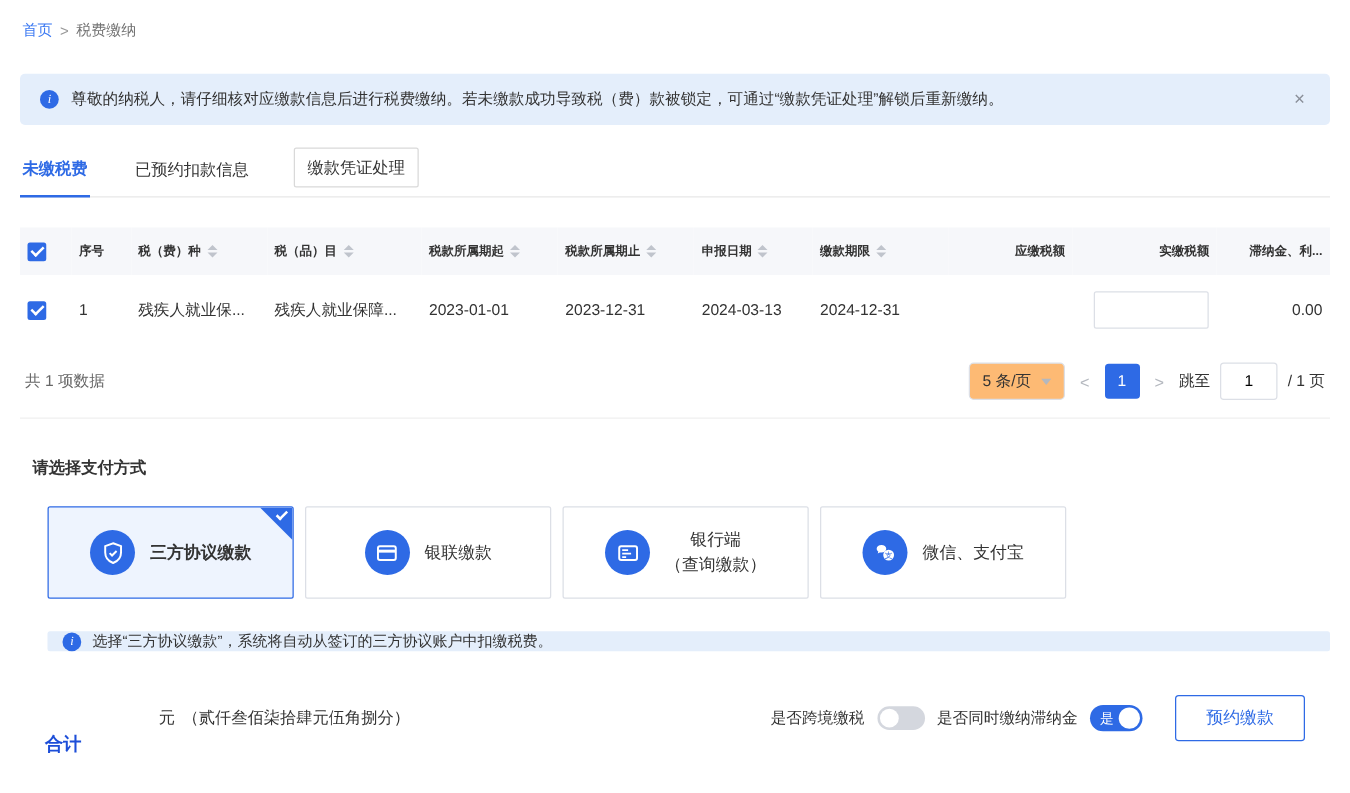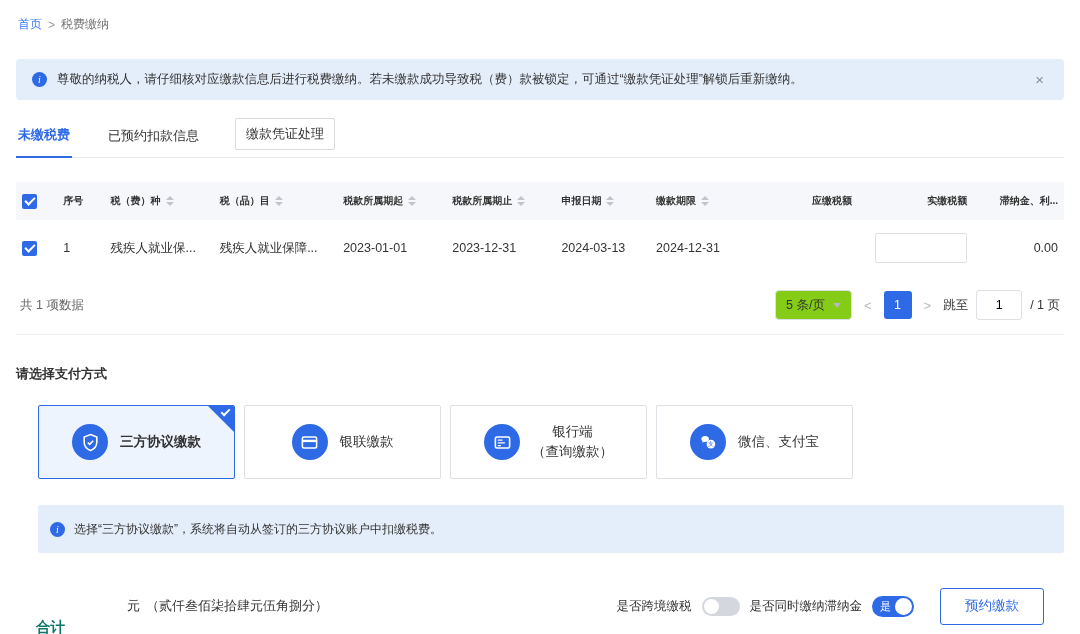--- a/index.html
+++ b/index.html
@@ -34,43 +34,43 @@
   .sort i { width:0; height:0; border-left:4px solid transparent; border-right:4px solid transparent; }
   .sort .up { border-bottom:4px solid #c0c4cc; }
   .sort .down { border-top:4px solid #c0c4cc; }
   .checkbox { width:15px; height:15px; border-radius:2px; background:#2e6ae5; position:relative; display:inline-block; cursor:pointer; vertical-align:middle; }
   .checkbox::after { content:""; position:absolute; left:4.5px; top:1.5px; width:4px; height:8px; border:solid #fff; border-width:0 2px 2px 0; transform:rotate(45deg); }
   .cell-input { width:92px; height:30px; border:1px solid #dcdfe6; border-radius:2px; padding:0 6px; font-size:12.5px; outline:none; }
 
   
   .pagination { display:flex; align-items:center; height:58px; padding:0 4px; font-size:12.5px; color:#666; }
   .pag-right { margin-left:auto; display:flex; align-items:center; gap:10px; }
-  .size-select { border:1px solid #dcdfe6; border-radius:4px; height:30px; padding:0 10px; display:flex; align-items:center; gap:8px; color:#333; cursor:pointer; background:#84cc16; }
+  .size-select { border:1px solid #dcdfe6; border-radius:4px; height:30px; padding:0 10px; display:flex; align-items:center; gap:8px; color:#333; cursor:pointer; background:#fdba74; }
   .caret-down { width:0; height:0; border-left:4px solid transparent; border-right:4px solid transparent; border-top:5px solid #b4b8bf; }
   .page-arrow { color:#b4b8bf; cursor:pointer; padding:0 2px; font-size:13px; }
   .page-num { width:28px; height:28px; background:#2e6ae5; color:#fff; border-radius:3px; display:flex; align-items:center; justify-content:center; cursor:pointer; }
   .jump-group { display:flex; align-items:center; gap:8px; color:#333; }
   .jump-input { width:46px; height:30px; border:1px solid #dcdfe6; border-radius:3px; text-align:center; font-size:12.5px; outline:none; }
 
   
-  .pay-title { margin:30px 16px 0 16px; font-size:13px; font-weight:bold; color:#333; }
+  .pay-title { margin:30px 16px 0 26px; font-size:13px; font-weight:bold; color:#333; }
   .cards { margin:22px 16px 0 38px; display:flex; gap:9px; }
   .pay-card { width:197px; height:74px; border:1px solid #dcdfe6; border-radius:2px; background:#fff; display:flex; align-items:center; justify-content:center; gap:12px; cursor:pointer; position:relative; overflow:hidden; }
   .pay-card.selected { border-color:#2e6ae5; background:#eef4fe;font-weight:bold; }
   .corner { position:absolute; top:0; right:0; width:0; height:0; border-top:26px solid #2e6ae5; border-left:26px solid transparent; }
   .corner-check { position:absolute; top:3px; right:4px; width:9px; height:5px; border:solid #fff; border-width:0 0 2px 2px; transform:rotate(-45deg); }
   .card-icon { width:36px; height:36px; min-width:36px; border-radius:50%; background:#2e6ae5; display:flex; align-items:center; justify-content:center; }
   .card-label { font-size:13.5px; color:#333; text-align:center; line-height:1.45; }
 
   
-  .note { margin:26px 16px 0 38px; background:#e4eefb; border-radius:2px; height:48px; display:flex; align-items:center; gap:9px; padding:0 12px; font-size:12px; color:#333; }
+  .note { margin:26px 16px 0 38px; background:#e4eefb; border-radius:2px; height:16px; display:flex; align-items:center; gap:9px; padding:0 12px; font-size:12px; color:#333; }
 
   
   .footer { margin:22px 36px 0; display:flex; align-items:center; font-size:12.5px; }
-  .total-label { font-size:14.5px; font-weight:bold; color:#0f766e;margin-top:43px; }
+  .total-label { font-size:14.5px; font-weight:bold; color:#1d4ed8;margin-top:43px; }
   .amount-space { width:62px; display:inline-block; }
   .amount-caps { font-size:13px; color:#333; }
   .footer-right { margin-left:auto; display:flex; align-items:center; gap:10px; }
   .toggle-label { color:#333; }
   .toggle { position:relative; cursor:pointer; }
   .toggle.off { width:38px; height:19px; border-radius:10px; background:#d4d7de; }
   .toggle.off .knob { position:absolute; left:2px; top:2px; width:15px; height:15px; border-radius:50%; background:#fff; }
   .toggle.on { width:42px; height:21px; border-radius:11px; background:#2e6ae5; color:#fff; font-size:11px; display:flex; align-items:center; padding-left:8px; }
   .toggle.on .knob { position:absolute; right:2px; top:2px; width:17px; height:17px; border-radius:50%; background:#fff; }
   .btn { height:37px; padding:0 24px; border-radius:3px; font-size:13.5px; cursor:pointer; font-family:inherit; }

